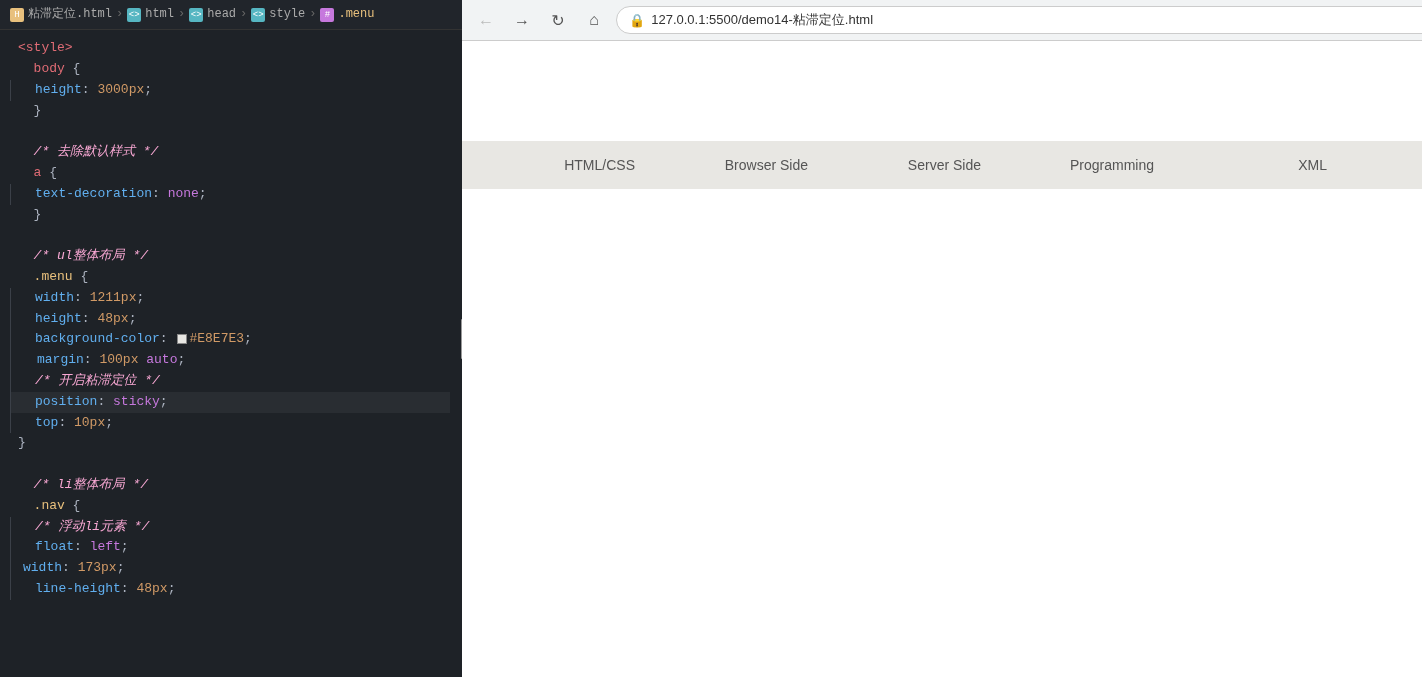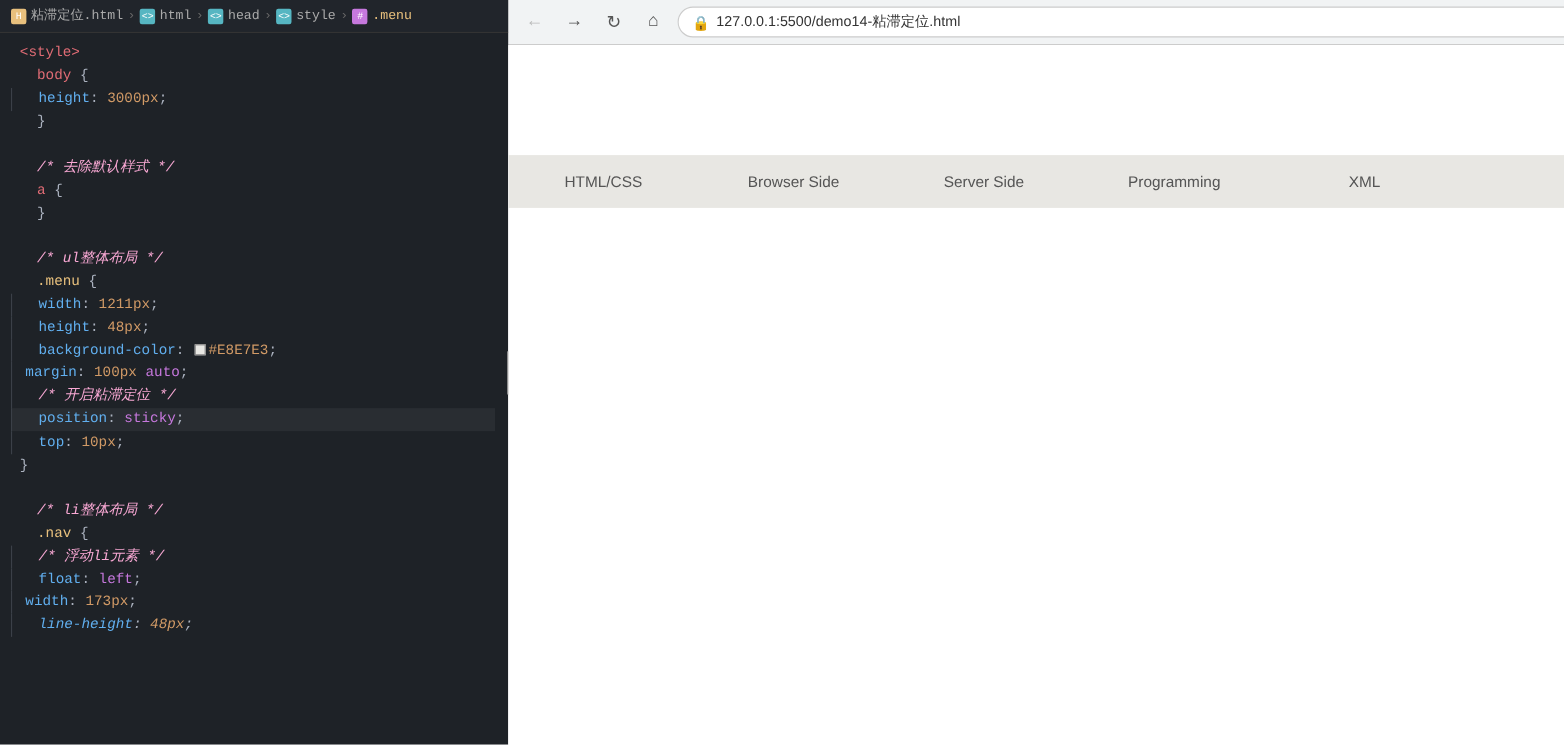--- a/index.html
+++ b/index.html
@@ -187,21 +187,21 @@
       align-items: center;
       position: sticky;
       top: 10px;
     }
 
     .nav-item {
       float: left;
       width: 173px;
       height: 48px;
       line-height: 48px;
-      text-align: center;
+      text-align: right;
       color: #555;
       font-size: 14px;
       cursor: pointer;
     }
 
     .selected-line {
       background: rgba(255,255,255,0.05);
     }
   </style>
 </head>
@@ -253,20 +253,23 @@
     </div>
 
     <div class="code-line">&nbsp;</div>
 
     <div class="code-line">
       <span class="kw-comment">&nbsp;&nbsp;/* 去除默认样式 */</span>
     </div>
     <div class="code-line">
       <span class="kw-tag">&nbsp;&nbsp;a</span><span class="kw-punct"> {</span>
     </div>
+    <div class="code-line indent-guide">
+      <span style="margin-left:16px;"><span class="kw-property">text-decoration</span><span class="kw-punct">: </span><span class="kw-special">none</span><span class="kw-punct">;</span></span>
+    </div>
     <div class="code-line">
       <span class="kw-punct">&nbsp;&nbsp;}</span>
     </div>
 
     <div class="code-line">&nbsp;</div>
 
     <div class="code-line">
       <span class="kw-comment">&nbsp;&nbsp;/* ul整体布局 */</span>
     </div>
     <div class="code-line">
@@ -275,21 +278,21 @@
     <div class="code-line indent-guide">
       <span style="margin-left:16px;"><span class="kw-property">width</span><span class="kw-punct">: </span><span class="kw-number">1211px</span><span class="kw-punct">;</span></span>
     </div>
     <div class="code-line indent-guide">
       <span style="margin-left:16px;"><span class="kw-property">height</span><span class="kw-punct">: </span><span class="kw-number">48px</span><span class="kw-punct">;</span></span>
     </div>
     <div class="code-line indent-guide">
       <span style="margin-left:16px;"><span class="kw-property">background-color</span><span class="kw-punct">: </span><span class="kw-color-box"></span><span class="kw-number">#E8E7E3</span><span class="kw-punct">;</span></span>
     </div>
     <div class="code-line indent-guide">
-      <span style="margin-left:4px;"><span class="kw-property">margin</span><span class="kw-punct">: </span><span class="kw-number">100px</span><span class="kw-punct"> </span><span class="kw-special">auto</span><span class="kw-punct">;</span></span>
+      <span style="margin-left:18px;"><span class="kw-property">margin</span><span class="kw-punct">: </span><span class="kw-number">100px</span><span class="kw-punct"> </span><span class="kw-special">auto</span><span class="kw-punct">;</span></span>
     </div>
     <div class="code-line indent-guide">
       <span style="margin-left:16px;"><span class="kw-comment">/* 开启粘滞定位 */</span></span>
     </div>
     <div class="code-line indent-guide selected-line">
       <span style="margin-left:16px;"><span class="kw-property">position</span><span class="kw-punct">: </span><span class="kw-special">sticky</span><span class="kw-punct">;</span></span>
     </div>
     <div class="code-line indent-guide">
       <span style="margin-left:16px;"><span class="kw-property">top</span><span class="kw-punct">: </span><span class="kw-number">10px</span><span class="kw-punct">;</span></span>
     </div>
@@ -308,21 +311,21 @@
     <div class="code-line indent-guide">
       <span style="margin-left:16px;"><span class="kw-comment">/* 浮动li元素 */</span></span>
     </div>
     <div class="code-line indent-guide">
       <span style="margin-left:16px;"><span class="kw-property">float</span><span class="kw-punct">: </span><span class="kw-special">left</span><span class="kw-punct">;</span></span>
     </div>
     <div class="code-line indent-guide">
       <span style="margin-left:4px;"><span class="kw-property">width</span><span class="kw-punct">: </span><span class="kw-number">173px</span><span class="kw-punct">;</span></span>
     </div>
     <div class="code-line indent-guide">
-      <span style="margin-left:16px;font-style:italic;"><span class="kw-property">line-height</span><span class="kw-punct">: </span><span class="kw-number">48px</span><span class="kw-punct">;</span></span>
+      <span style="margin-left:16px;"><span class="kw-property">line-height</span><span class="kw-punct">: </span><span class="kw-number">48px</span><span class="kw-punct">;</span></span>
     </div>
   </div>
 </div>
 
 <div class="panel-divider"></div>
 
 <div class="browser-panel">
 
   <div class="browser-chrome">
     <div class="browser-toolbar">

